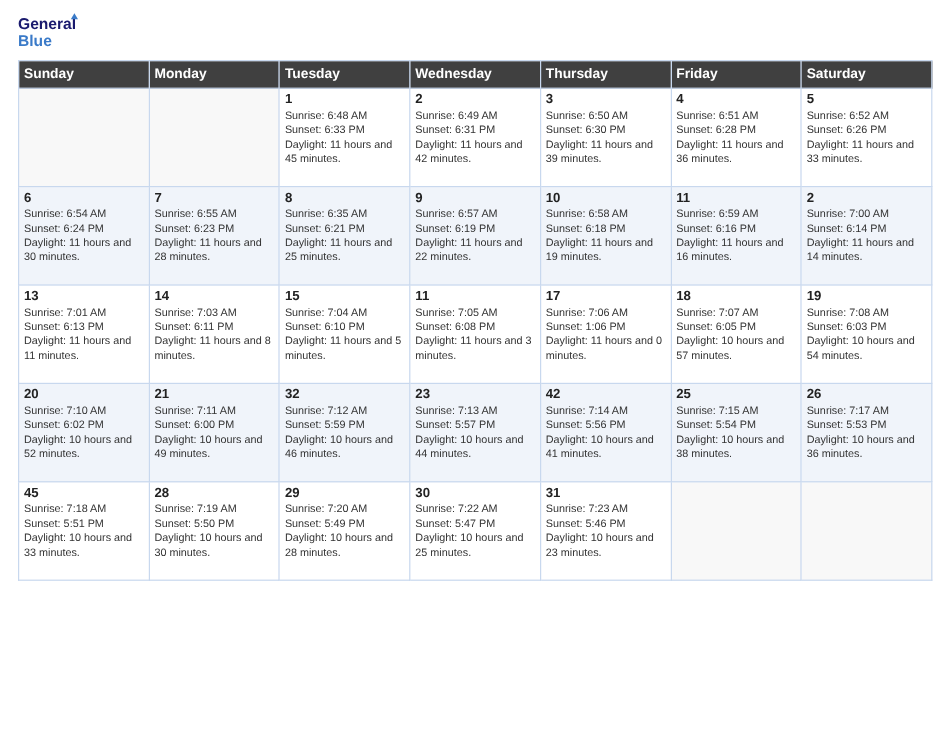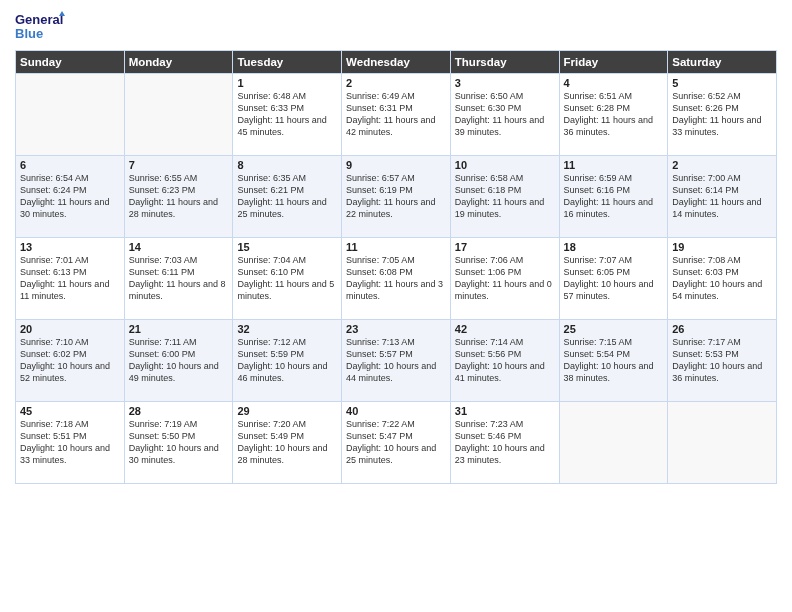--- a/index.html
+++ b/index.html
@@ -288,21 +288,21 @@
 Sunset: 5:50 PM
 Daylight: 10 hours and 30 minutes.</div>
           </td>
           <td>
             <span class="day-num">29</span>
             <div class="cell-content">Sunrise: 7:20 AM
 Sunset: 5:49 PM
 Daylight: 10 hours and 28 minutes.</div>
           </td>
           <td>
-            <span class="day-num">40</span>
+            <span class="day-num">30</span>
             <div class="cell-content">Sunrise: 7:22 AM
 Sunset: 5:47 PM
 Daylight: 10 hours and 25 minutes.</div>
           </td>
           <td>
             <span class="day-num">31</span>
             <div class="cell-content">Sunrise: 7:23 AM
 Sunset: 5:46 PM
 Daylight: 10 hours and 23 minutes.</div>
           </td>

